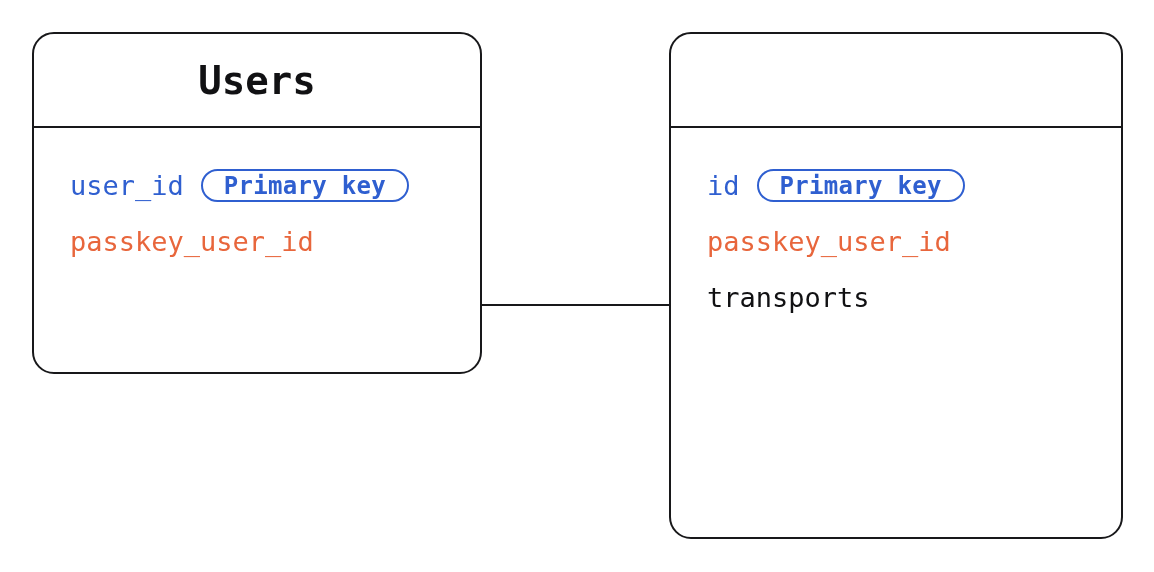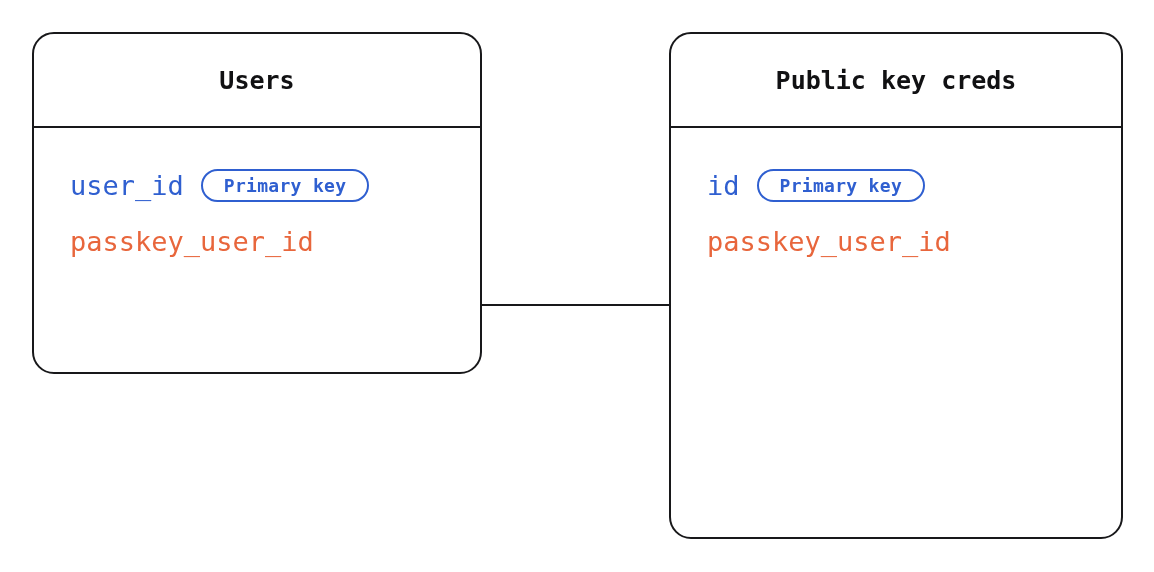--- a/index.html
+++ b/index.html
@@ -42,21 +42,21 @@
   .entity-title {
     position: absolute;
     left: 0;
     right: 0;
     top: 0;
     height: 93px;
     line-height: 93px;
     text-align: center;
     font-family: "DejaVu Sans Mono", monospace;
     font-weight: bold;
-    font-size: 25px;
+    font-size: 39px;
     letter-spacing: 0px;
     color: #111113;
     white-space: nowrap;
   }
 
   .entity-divider {
     position: absolute;
     left: 0;
     right: 0;
     top: 92px;
@@ -100,21 +100,21 @@
     display: inline-flex;
     align-items: center;
     justify-content: center;
     height: 33px;
     padding: 0 21px;
     box-sizing: border-box;
     border: 2px solid #2f5fd0;
     border-radius: 18px;
     font-family: "DejaVu Sans Mono", monospace;
     font-weight: bold;
-    font-size: 18px;
+    font-size: 24px;
     letter-spacing: 0.3px;
     color: #2f5fd0;
     white-space: nowrap;
     background: #ffffff;
   }
 
   
   #relationship-line {
     position: absolute;
     left: 481px;
@@ -143,33 +143,35 @@
       <div class="field-row">
         <span class="field-name is-fk">passkey_user_id</span>
       </div>
 
     </div>
   </div>
 
   <div id="relationship-line"></div>
 
   <div class="entity" id="entity-pkc">
-    <div class="entity-title">Public key creds</div>
     <div class="entity-divider"></div>
     <div class="field-list">
 
       <div class="field-row">
         <span class="field-name is-pk">id</span>
         <span class="pk-badge">Primary key</span>
       </div>
 
 
       <div class="field-row">
         <span class="field-name is-fk">passkey_user_id</span>
       </div>
 
 
 
+      <div class="field-row">
+        <span class="field-name">transports</span>
+      </div>
 
     </div>
   </div>
 
 </div>
 
 </body></html>

